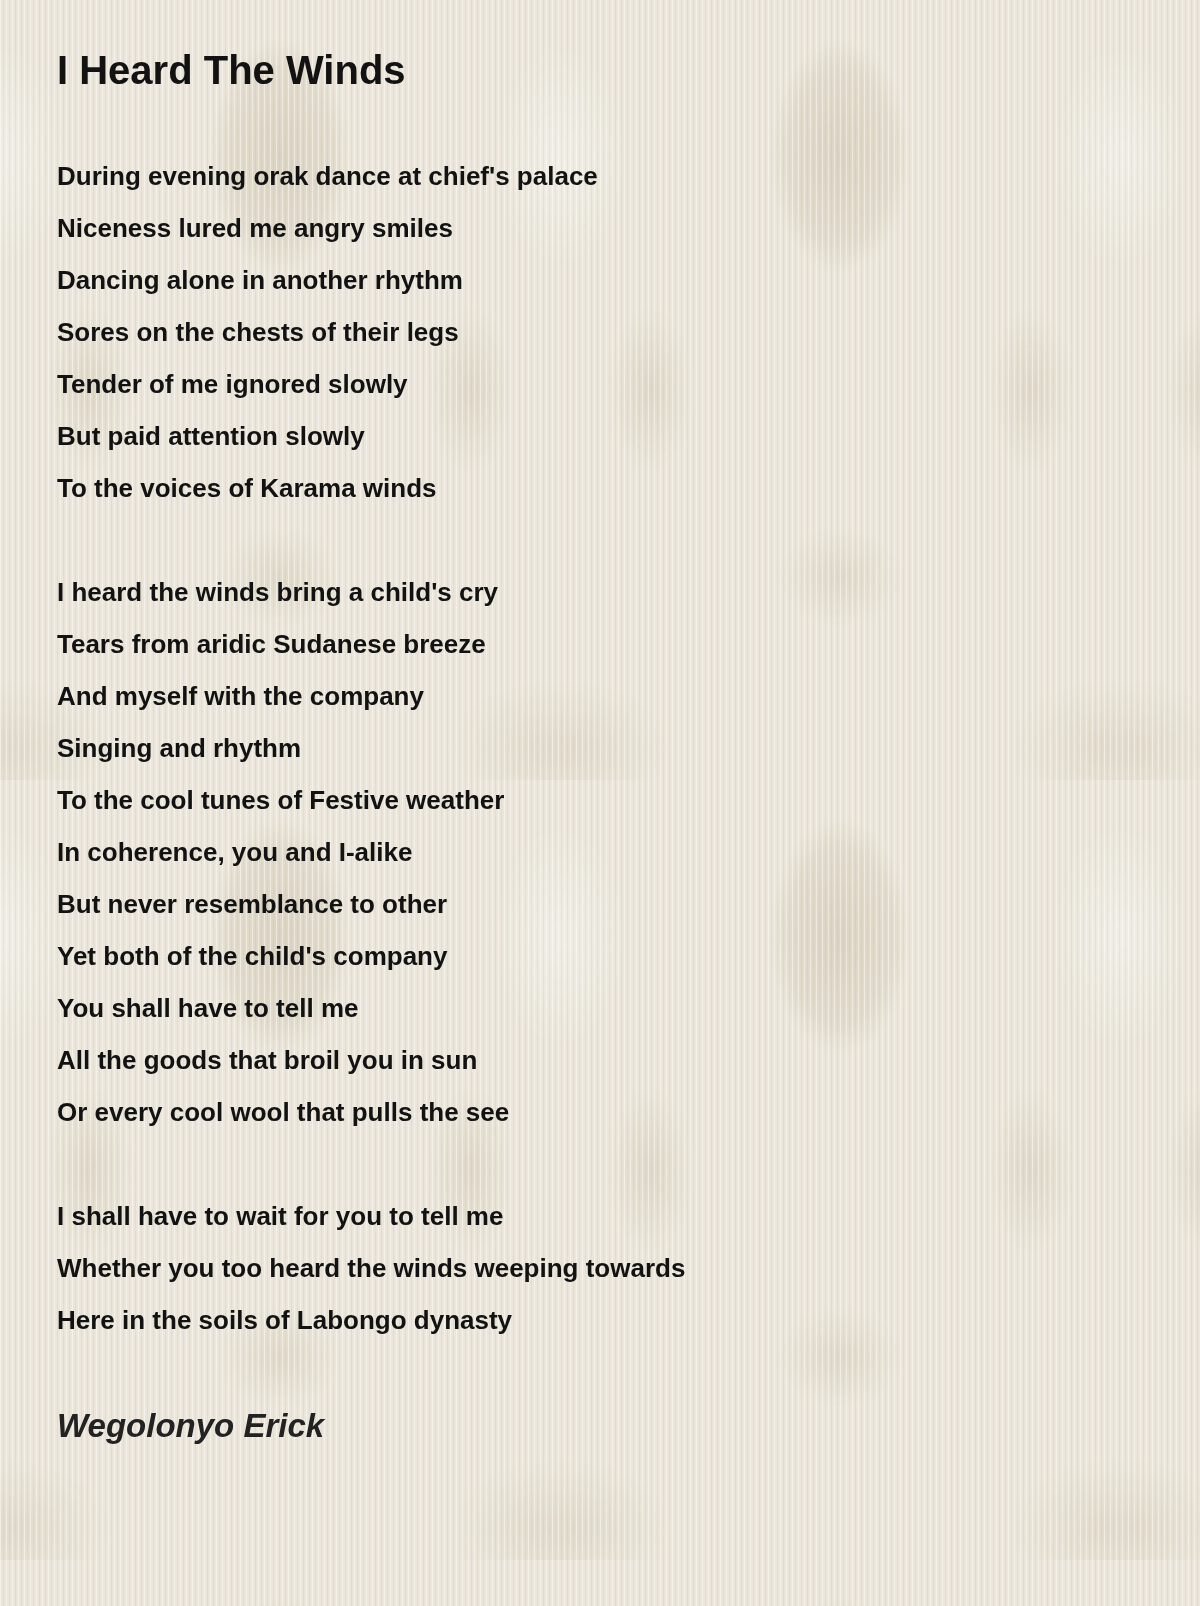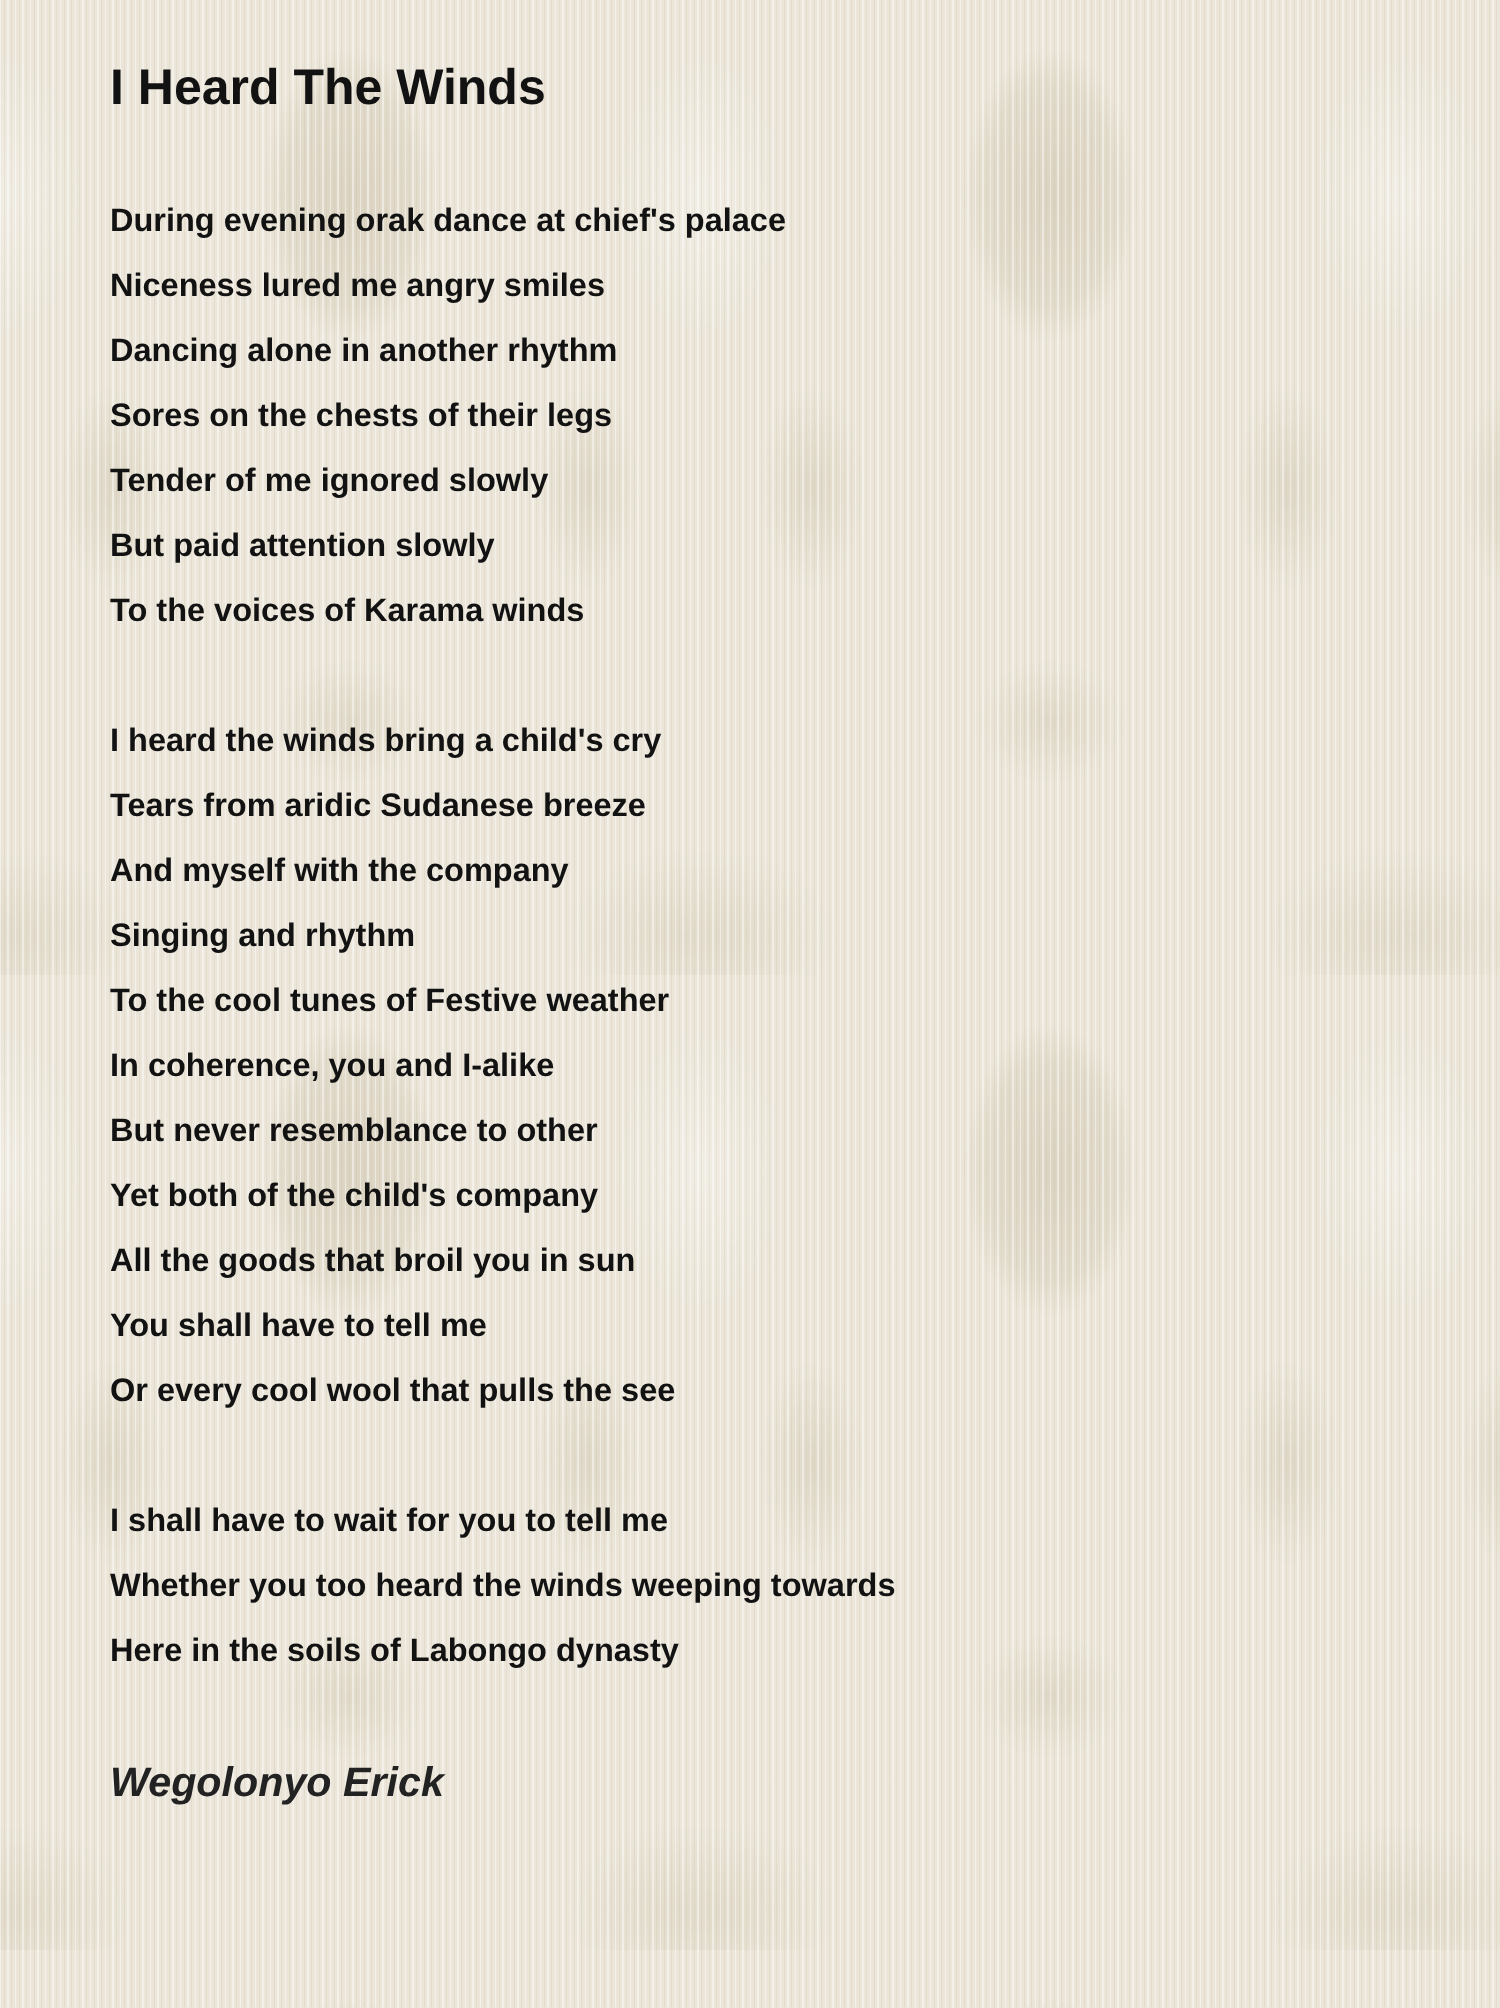--- a/index.html
+++ b/index.html
@@ -42,21 +42,21 @@
       0 0,
       0 0,
       0 0,
       0 0,
       280px 390px;
   }
   .page {
     box-sizing: border-box;
     width: 1200px;
     height: 1606px;
-    padding: 46px 66px 40px 88px;
+    padding: 46px 66px 40px 57px;
   }
   h1.title {
     margin: 0 0 56px 0;
     font-size: 40px;
     line-height: 48px;
     font-weight: bold;
     color: #121212;
     letter-spacing: 0;
   }
   .stanza { margin: 0; }
@@ -95,22 +95,22 @@
       </div>
       <div class="stanza">
         <p class="line">I heard the winds bring a child's cry</p>
         <p class="line">Tears from aridic Sudanese breeze</p>
         <p class="line">And myself with the company</p>
         <p class="line">Singing and rhythm</p>
         <p class="line">To the cool tunes of Festive weather</p>
         <p class="line">In coherence, you and I-alike</p>
         <p class="line">But never resemblance to other</p>
         <p class="line">Yet both of the child's company</p>
+        <p class="line">You shall have to tell me</p>
         <p class="line">All the goods that broil you in sun</p>
-        <p class="line">You shall have to tell me</p>
         <p class="line">Or every cool wool that pulls the see</p>
       </div>
       <div class="stanza">
         <p class="line">I shall have to wait for you to tell me</p>
         <p class="line">Whether you too heard the winds weeping towards</p>
         <p class="line">Here in the soils of Labongo dynasty</p>
       </div>
     </main>
 
   <div class="author">Wegolonyo Erick</div>

